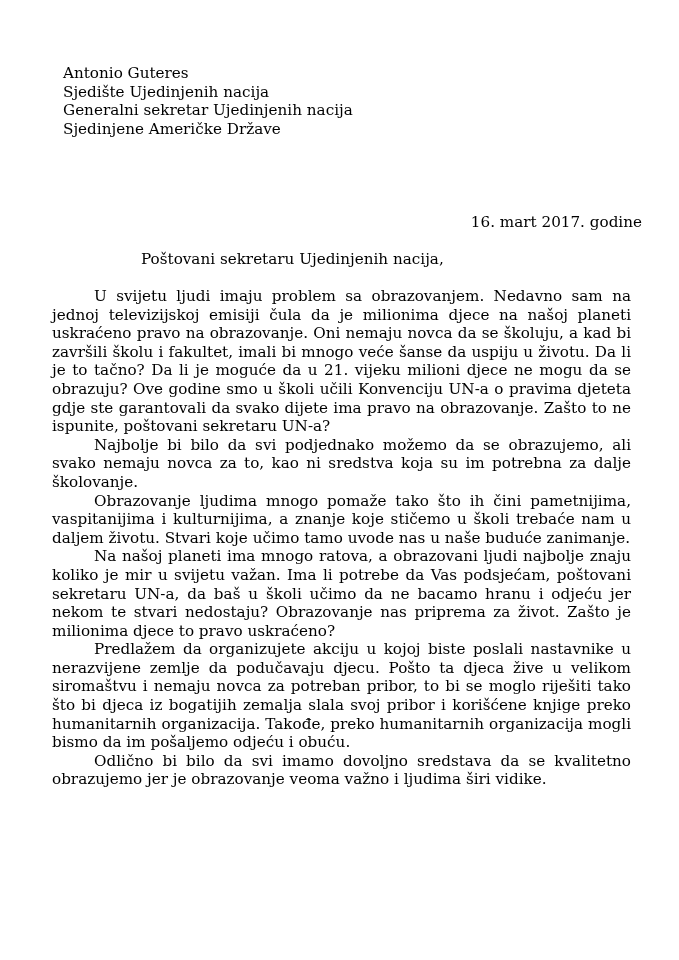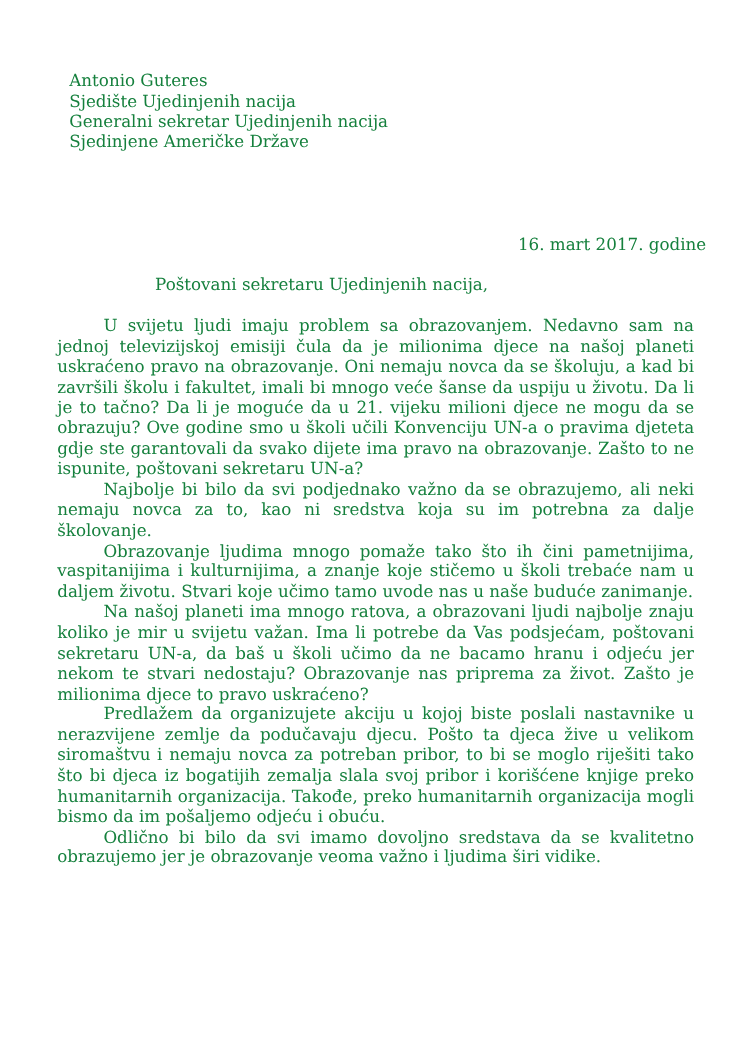--- a/index.html
+++ b/index.html
@@ -1,21 +1,21 @@
 <!DOCTYPE html>
 <html><head>
 <meta charset="utf-8">
 <style>
   html, body { margin: 0; padding: 0; background: #ffffff; }
   body { width: 679px; height: 960px; position: relative; overflow: hidden; }
   .page {
     position: absolute; left: 0; top: 0; width: 679px; height: 960px;
     font-family: "DejaVu Serif", serif;
     font-size: 15.2px;
-    color: #15803d;
+    color: #000000;
     line-height: 18.6px;
   }
   .address { position: absolute; left: 63px; top: 64px; }
   .address div { white-space: nowrap; }
   .date { position: absolute; right: 37px; top: 213px; white-space: nowrap; }
   .salutation { position: absolute; left: 117px; top: 250px; white-space: nowrap; margin-left: 24px; }
   .body {
     position: absolute; left: 52px; top: 287px; width: 579px;
     text-align: justify; text-align-last: left;
   }
@@ -32,19 +32,19 @@
     <div>Generalni sekretar Ujedinjenih nacija</div>
     <div>Sjedinjene Američke Države</div>
   </div>
 
   <div class="date">16. mart 2017. godine</div>
 
   <div class="salutation">Poštovani sekretaru Ujedinjenih nacija,</div>
 
   <div class="body">
     <p class="first">U svijetu ljudi imaju problem sa obrazovanjem. Nedavno sam na jednoj televizijskoj emisiji čula da je milionima djece na našoj planeti uskraćeno pravo na obrazovanje. Oni nemaju novca da se školuju, a kad bi završili školu i fakultet, imali bi mnogo veće šanse da uspiju u životu. Da li je to tačno? Da li je moguće da u 21. vijeku milioni djece ne mogu da se obrazuju? Ove godine smo u školi učili Konvenciju UN-a o pravima djeteta gdje ste garantovali da svako dijete ima pravo na obrazovanje. Zašto to ne ispunite, poštovani sekretaru UN-a?</p>
-    <p>Najbolje bi bilo da svi podjednako važno da se obrazujemo, ali neki nemaju novca za to, kao ni sredstva koja su im potrebna za dalje školovanje.</p>
+    <p>Najbolje bi bilo da svi podjednako možemo da se obrazujemo, ali svako nemaju novca za to, kao ni sredstva koja su im potrebna za dalje školovanje.</p>
     <p>Obrazovanje ljudima mnogo pomaže tako što ih čini pametnijima, vaspitanijima i kulturnijima, a znanje koje stičemo u školi trebaće nam u daljem životu. Stvari koje učimo tamo uvode nas u naše buduće zanimanje.</p>
     <p>Na našoj planeti ima mnogo ratova, a obrazovani ljudi najbolje znaju koliko je mir u svijetu važan. Ima li potrebe da Vas podsjećam, poštovani sekretaru UN-a, da baš u školi učimo da ne bacamo hranu i odjeću jer nekom te stvari nedostaju? Obrazovanje nas priprema za život. Zašto je milionima djece to pravo uskraćeno?</p>
     <p>Predlažem da organizujete akciju u kojoj biste poslali nastavnike u nerazvijene zemlje da podučavaju djecu. Pošto ta djeca žive u velikom siromaštvu i nemaju novca za potreban pribor, to bi se moglo riješiti tako što bi djeca iz bogatijih zemalja slala svoj pribor i korišćene knjige preko humanitarnih organizacija. Takođe, preko humanitarnih organizacija mogli bismo da im pošaljemo odjeću i obuću.</p>
     <p>Odlično bi bilo da svi imamo dovoljno sredstava da se kvalitetno obrazujemo jer je obrazovanje veoma važno i ljudima širi vidike.</p>
   </div>
 </div>
 
 </body></html>

